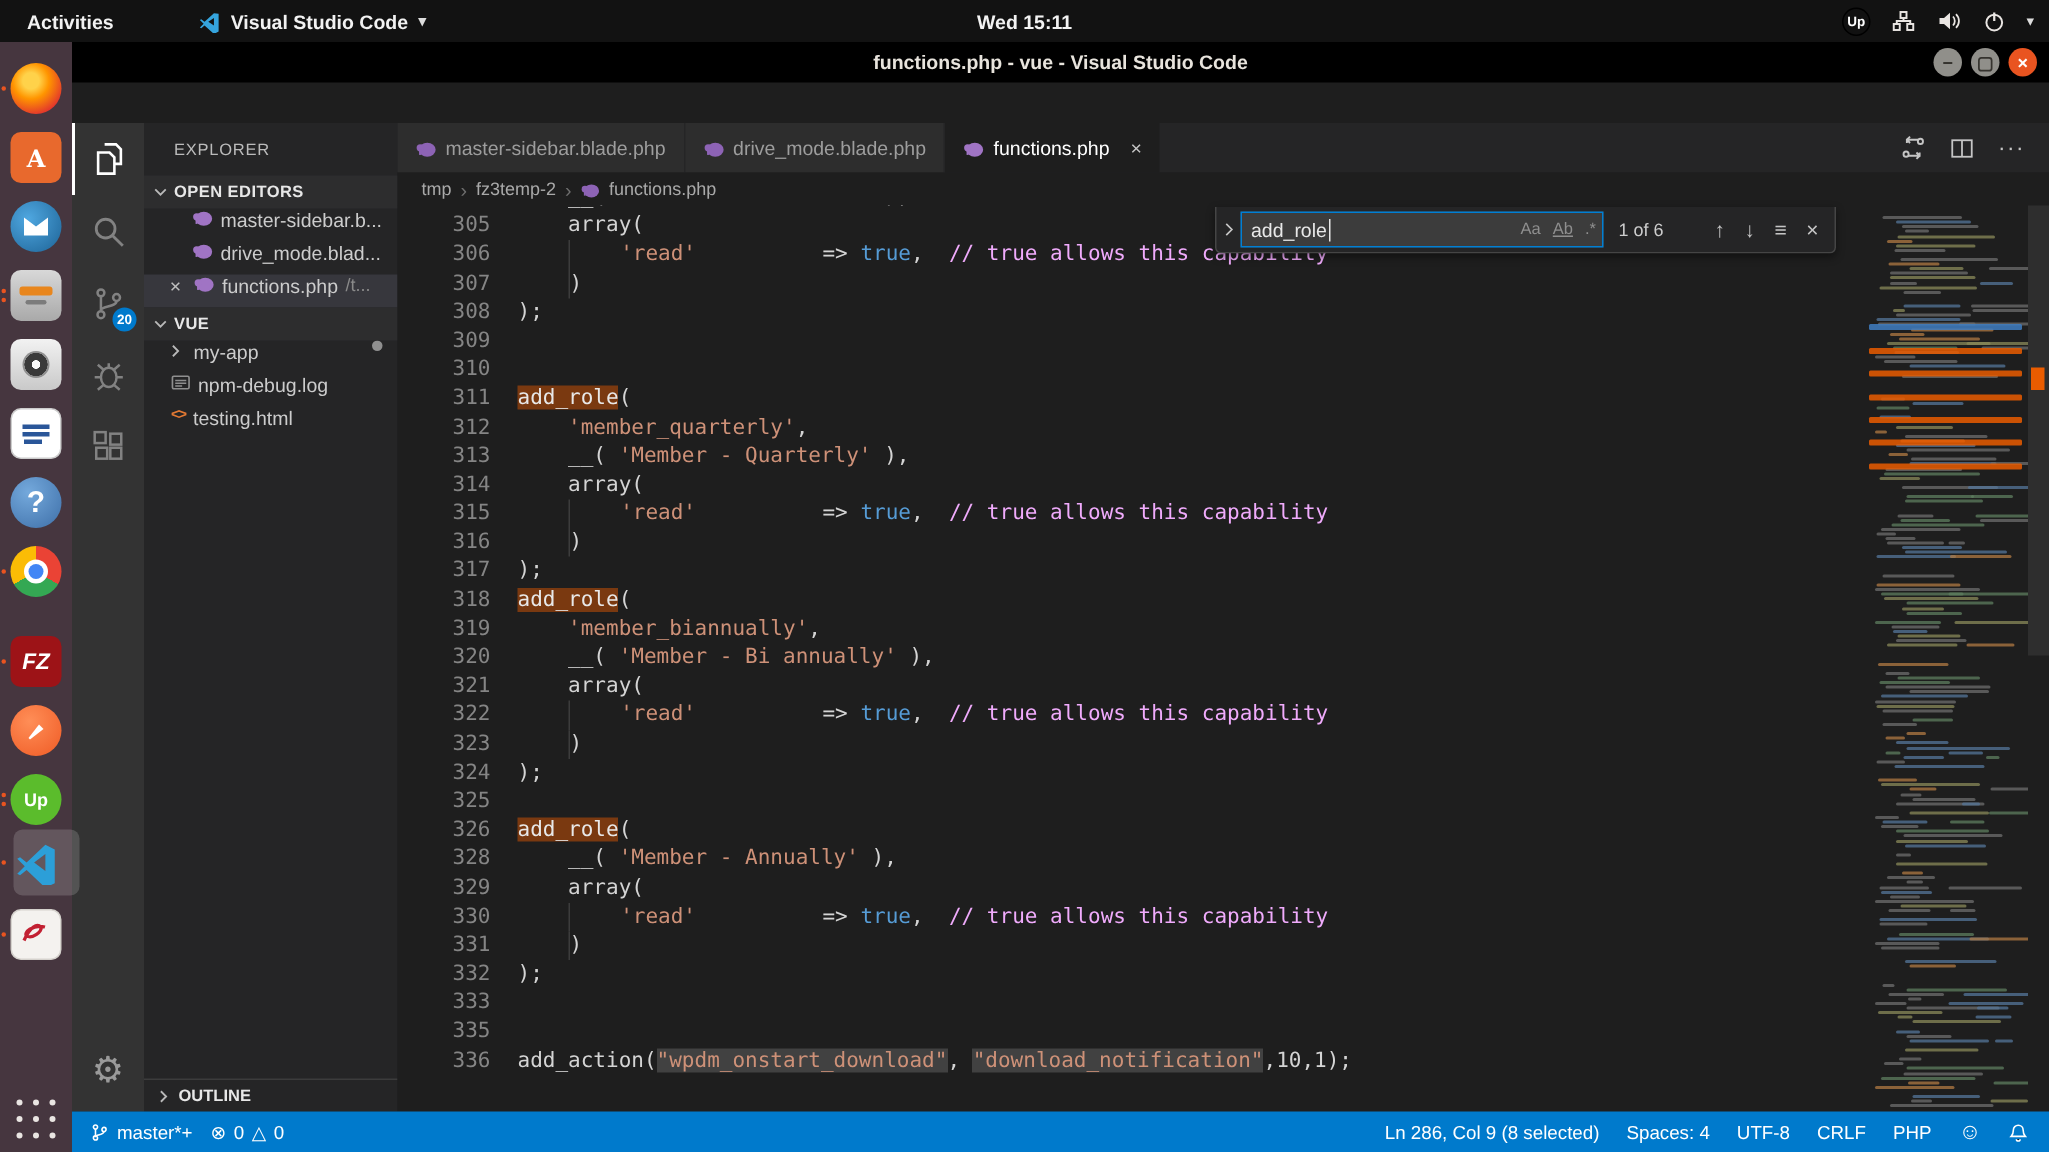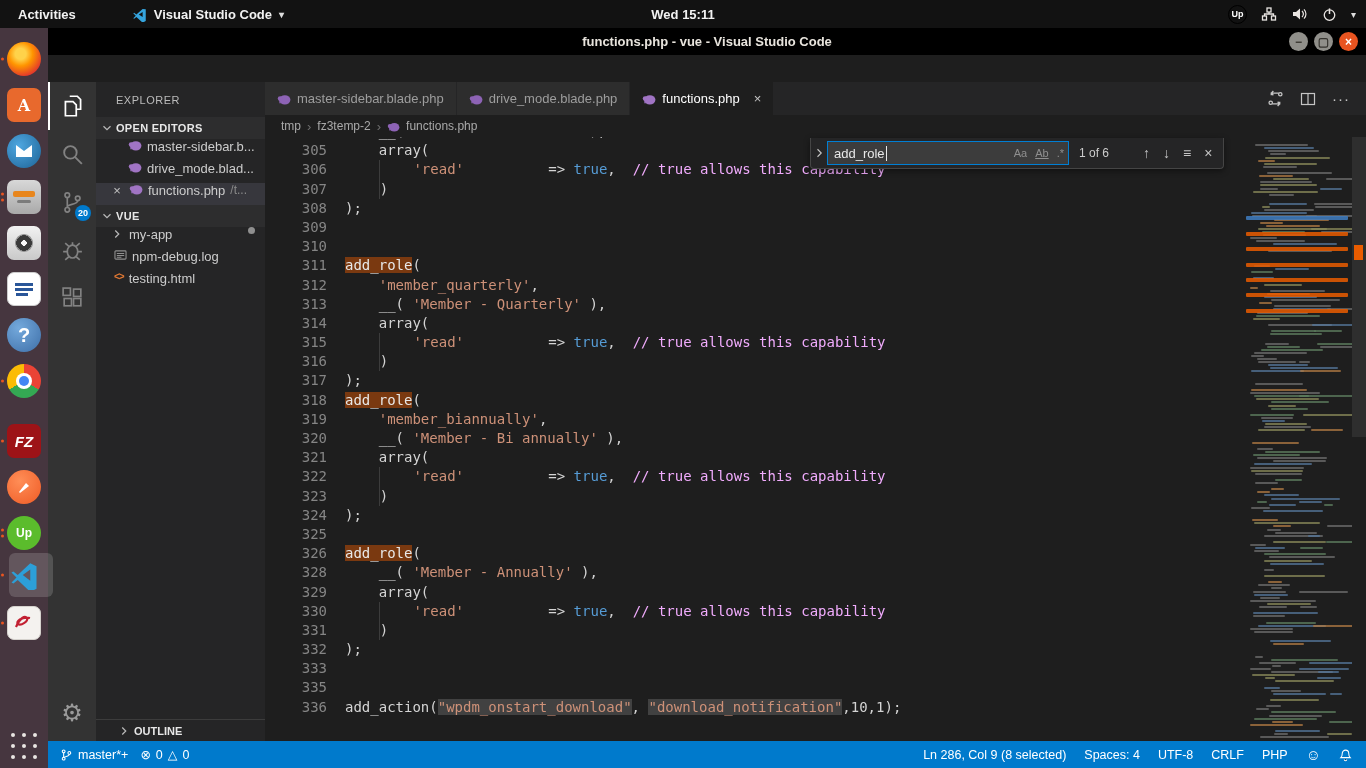--- a/index.html
+++ b/index.html
@@ -56,21 +56,21 @@
   .sb-header { height:22px; display:flex; align-items:center; gap:2px; font-size:11px; font-weight:bold; color:#e7e7e7;
                background:#2d2d2e; padding-left:4px; letter-spacing:.3px; }
   .sb-row { height:22px; display:flex; align-items:flex-start; gap:5px; padding-left:14px; white-space:nowrap; overflow:hidden; }
   .sb-row.openrow { padding-left:32px; }
   .sb-row .dim { color:#8a8a8a; font-size:12px; }
   .sb-row.selected { background:#37373d; padding-left:14px; }
   .sb-dot { width:7px; height:7px; border-radius:50%; background:#8f8f8f; margin-left:auto; margin-right:10px; }
   .closex { color:#c0c0c0; font-size:13px; width:14px; text-align:center; }
   .chev { color:#b9b9b9; display:flex; align-items:center; }
   .outline { position:absolute; bottom:0; left:0; width:100%; height:22px; border-top:1px solid #3c3c3c;
-             display:flex; align-items:center; gap:3px; font-size:11px; font-weight:bold; color:#e7e7e7; padding-left:21px; }
+             display:flex; align-items:center; gap:3px; font-size:11px; font-weight:bold; color:#e7e7e7; padding-left:6px; }
   .htmlicon { color:#e37933; font-size:10px; font-weight:bold; letter-spacing:-1px; }
   
   .tabsbar { position:absolute; left:265px; top:82px; width:1101px; height:33px; background:#252526; display:flex; }
   .tab { height:33px; display:flex; align-items:center; gap:6px; padding:0 12px; background:#2d2d2d;
          color:#9d9d9d; font-size:13px; border-right:1px solid #252526; white-space:nowrap; }
   .tab.active { background:#1e1e1e; color:#ffffff; }
   .tab .tclose { margin-left:8px; color:#c5c5c5; font-size:13px; }
   .tab-actions { margin-left:auto; display:flex; align-items:center; gap:16px; padding-right:16px; color:#c5c5c5; }
   .breadcrumb { position:absolute; left:265px; top:115px; width:1101px; height:22px; background:#1e1e1e;
                 display:flex; align-items:center; gap:6px; font-size:12px; color:#a9a9a9; padding-left:16px; }

